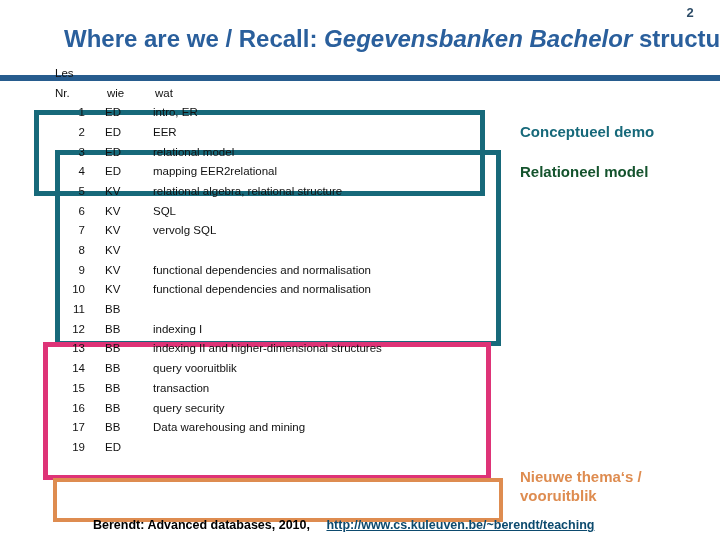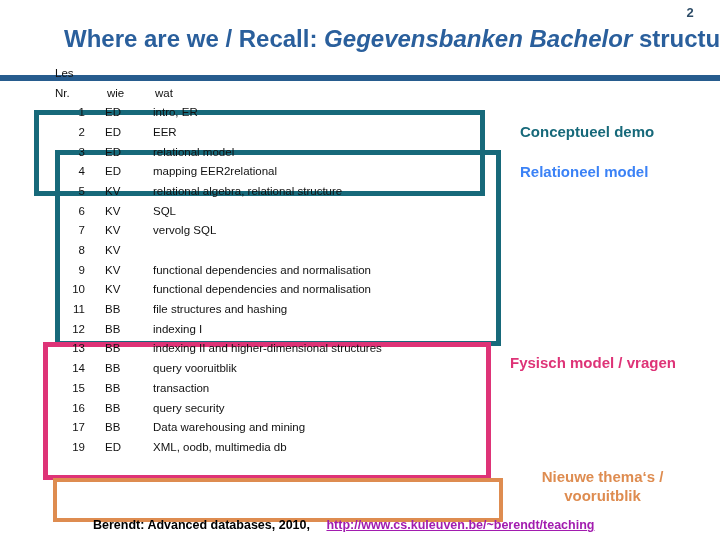--- a/index.html
+++ b/index.html
@@ -39,30 +39,30 @@
   .trow.hdr .c-nr{text-align:left;padding-left:2px;}
   
   .pbox{position:absolute;box-sizing:border-box;background:transparent;z-index:2;}
   .box-conceptueel{left:34px;top:110px;width:451px;height:86px;border:5px solid #17697A;}
   .box-relationeel{left:55px;top:150px;width:446px;height:196px;border:5px solid #17697A;}
   .box-fysisch{left:43px;top:342px;width:448px;height:138px;border:5px solid #DE3377;z-index:3;}
   .box-nieuwe{left:53px;top:478px;width:450px;height:44px;border:4px solid #DE8C50;z-index:3;}
   
   .plabel{position:absolute;font-weight:bold;font-size:15px;white-space:nowrap;z-index:6;}
   .lbl-conceptueel{left:520px;top:123px;color:#17697A;}
-  .lbl-relationeel{left:520px;top:163px;color:#3b82f6;}
+  .lbl-relationeel{left:520px;top:163px;color:#14532d;}
   .lbl-fysisch{left:510px;top:354px;color:#DE3377;}
-  .lbl-nieuwe{left:520px;top:467px;color:#DE8C50;white-space:normal;width:165px;line-height:19px;text-align:center;}
+  .lbl-nieuwe{left:520px;top:467px;color:#DE8C50;white-space:normal;width:165px;line-height:19px;}
   
   .footer{
     position:absolute;left:93px;top:518px;width:600px;
     font-size:12.5px;font-weight:bold;white-space:nowrap;z-index:6;
   }
   .footer .credit{color:#000000;}
-  .footer a{color:#a21caf;text-decoration:underline;cursor:pointer;padding-left:13px;}
+  .footer a{color:#0c4a6e;text-decoration:underline;cursor:pointer;padding-left:13px;}
 </style>
 </head>
 <body>
 
 <div class="slide">
 
   <div class="page-number">2</div>
 
   <div class="slide-title">
     <span>Where are we / Recall: </span><span class="it">Gegevensbanken Bachelor</span><span> structure</span>
@@ -132,21 +132,20 @@
           <span class="c-wat">functional dependencies and normalisation</span>
         </div>
         <div class="trow">
           <span class="c-nr">10</span>
           <span class="c-wie">KV</span>
           <span class="c-wat">functional dependencies and normalisation</span>
         </div>
         <div class="trow">
           <span class="c-nr">11</span>
           <span class="c-wie">BB</span>
-          <span class="c-wat">file structures and hashing</span>
         </div>
         <div class="trow">
           <span class="c-nr">12</span>
           <span class="c-wie">BB</span>
           <span class="c-wat">indexing I</span>
         </div>
         <div class="trow">
           <span class="c-nr">13</span>
           <span class="c-wie">BB</span>
           <span class="c-wat">indexing II and higher-dimensional structures</span>
@@ -167,27 +166,25 @@
           <span class="c-wat">query security</span>
         </div>
         <div class="trow">
           <span class="c-nr">17</span>
           <span class="c-wie">BB</span>
           <span class="c-wat">Data warehousing and mining</span>
         </div>
         <div class="trow">
           <span class="c-nr">19</span>
           <span class="c-wie">ED</span>
-          <span class="c-wat">XML, oodb, multimedia db</span>
         </div>
       </div>
   </div>
 
   <div class="plabel lbl-conceptueel">Conceptueel demo</div>
   <div class="plabel lbl-relationeel">Relationeel model</div>
-  <div class="plabel lbl-fysisch">Fysisch model / vragen</div>
   <div class="plabel lbl-nieuwe">Nieuwe thema‘s / vooruitblik</div>
 
   <div class="footer">
     <span class="credit">Berendt: Advanced databases, 2010, </span><a>http://www.cs.kuleuven.be/~berendt/teaching</a>
   </div>
 
 </div>
 
 </body></html>

